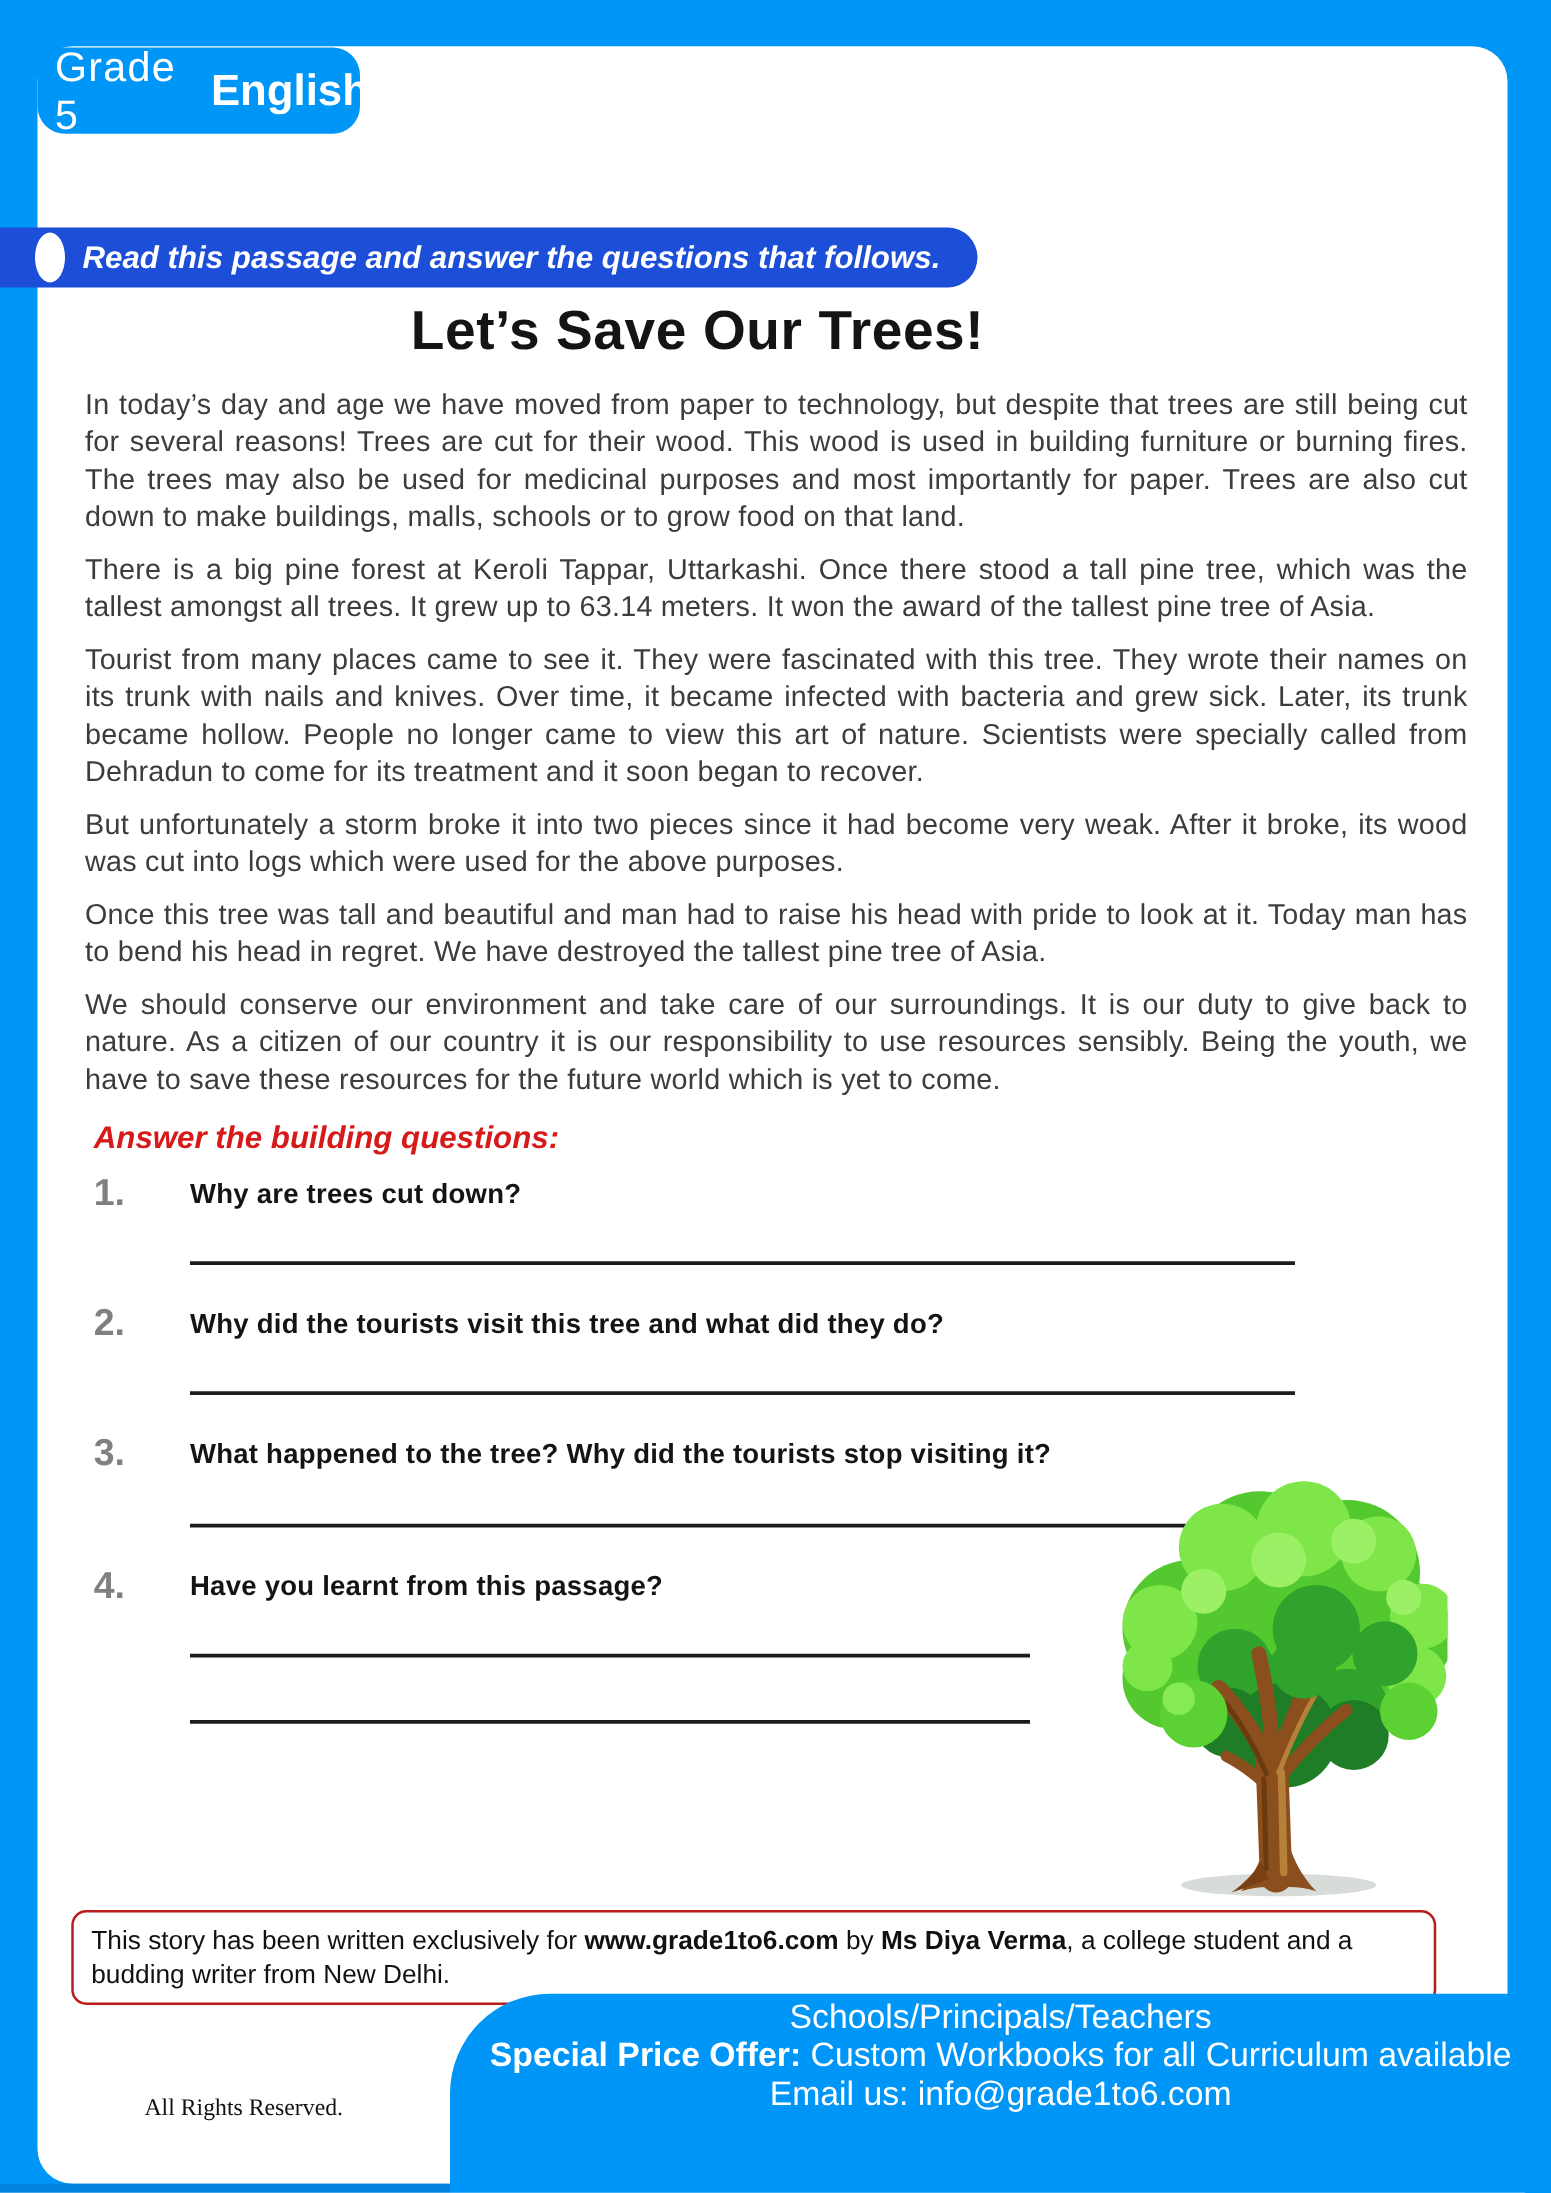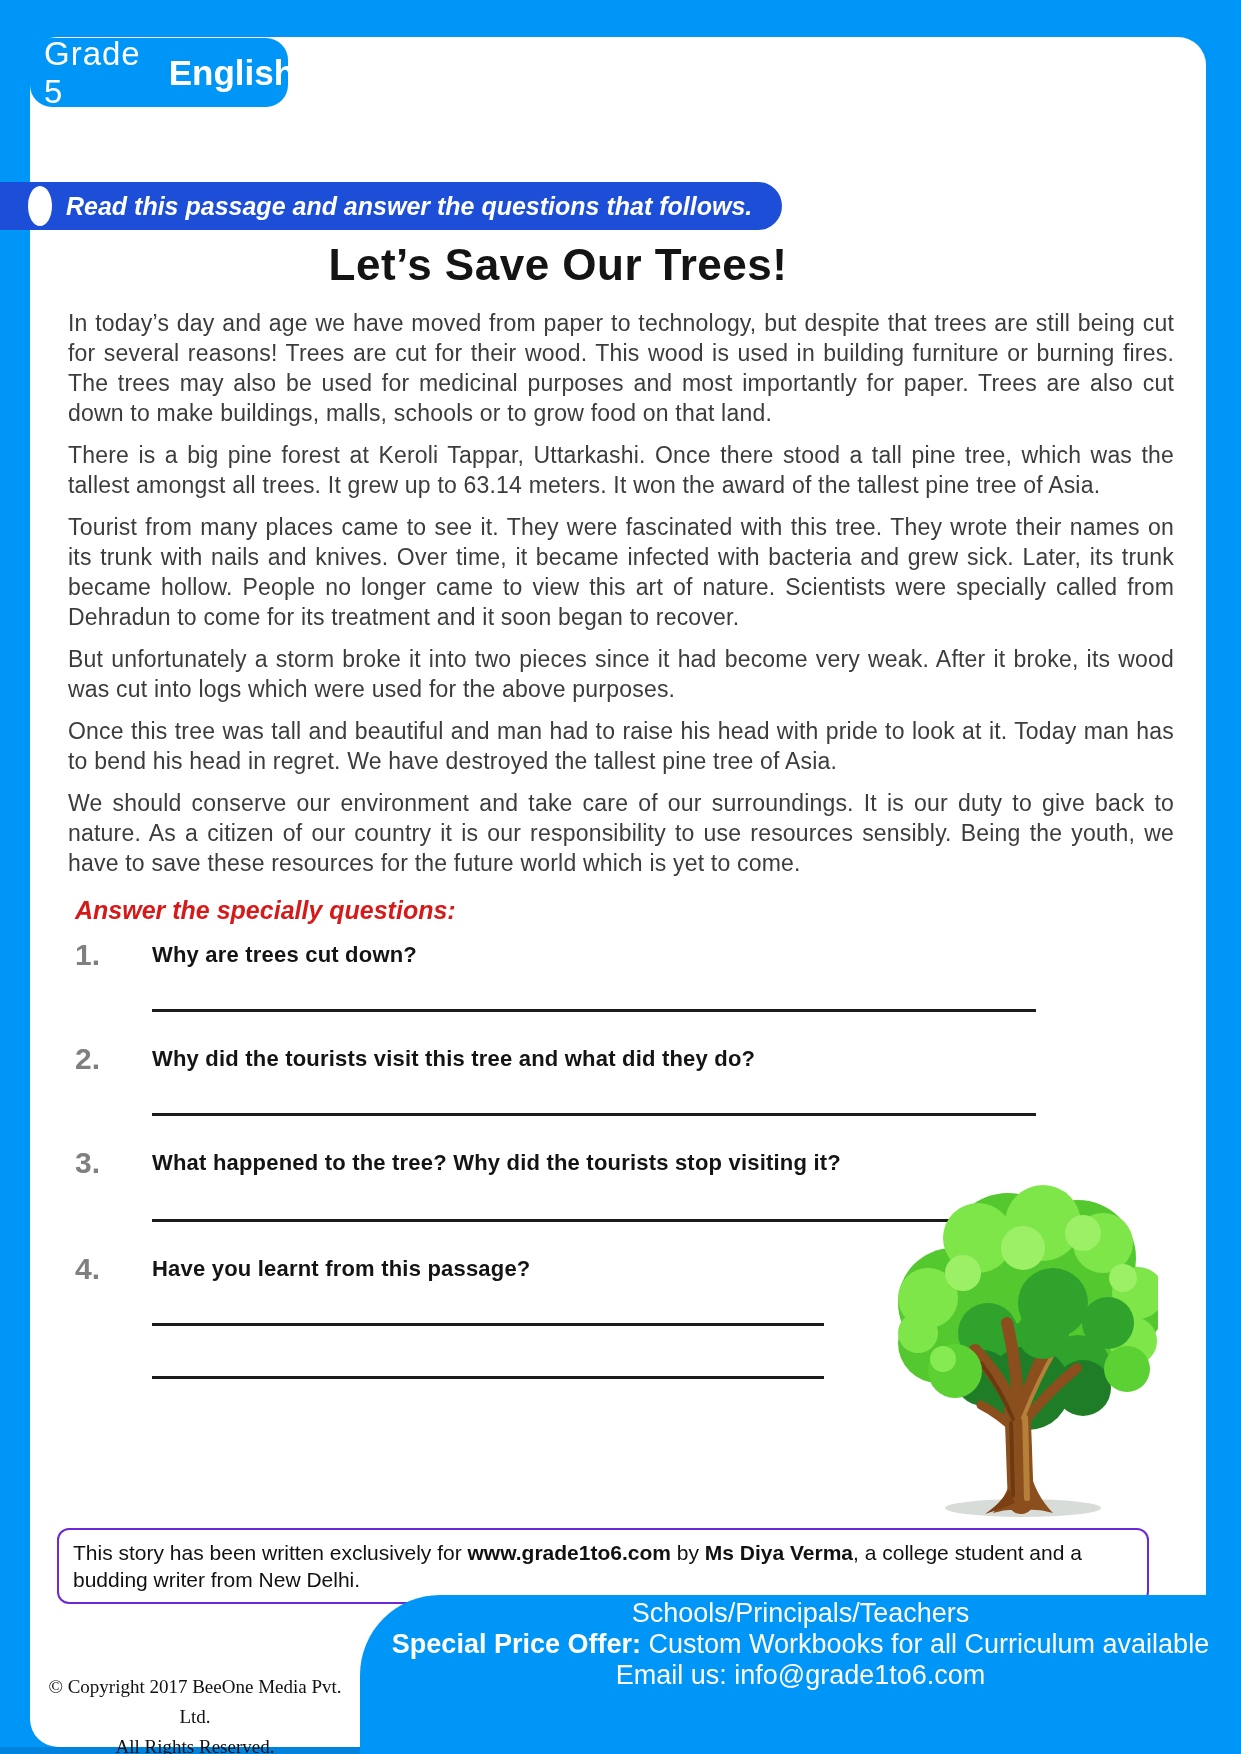--- a/index.html
+++ b/index.html
@@ -85,21 +85,21 @@
   .l3{left:152px;top:1219px;width:884px;}
   .l4a{left:152px;top:1323px;width:672px;}
   .l4b{left:152px;top:1376px;width:672px;}
 
   
   .tree{left:893px;top:1183px;width:265px;height:335px;}
 
   
   .attribution{
     left:57px;top:1528px;width:1092px;box-sizing:border-box;
-    border:2px solid #6d28d9;border-radius:12px;background:#ffffff;
+    border:2px solid #b91c1c;border-radius:12px;background:#ffffff;
     padding:9px 14px;
     font-size:21px;line-height:27px;color:#111111;
   }
   .attribution b{font-weight:700;}
 
   
   .footer-blue{
     left:360px;top:1595px;width:881px;height:159px;
     background:#0096f8;border-top-left-radius:80px;
   }
@@ -136,21 +136,21 @@
 
 <div class="abs passage">
   <p>In today’s day and age we have moved from paper to technology, but despite that trees are still being cut for several reasons! Trees are cut for their wood. This wood is used in building furniture or burning fires. The trees may also be used for medicinal purposes and most importantly for paper. Trees are also cut down to make buildings, malls, schools or to grow food on that land.</p>
   <p>There is a big pine forest at Keroli Tappar, Uttarkashi. Once there stood a tall pine tree, which was the tallest amongst all trees. It grew up to 63.14 meters. It won the award of the tallest pine tree of Asia.</p>
   <p>Tourist from many places came to see it. They were fascinated with this tree. They wrote their names on its trunk with nails and knives. Over time, it became infected with bacteria and grew sick. Later, its trunk became hollow. People no longer came to view this art of nature. Scientists were specially called from Dehradun to come for its treatment and it soon began to recover.</p>
   <p>But unfortunately a storm broke it into two pieces since it had become very weak. After it broke, its wood was cut into logs which were used for the above purposes.</p>
   <p>Once this tree was tall and beautiful and man had to raise his head with pride to look at it. Today man has to bend his head in regret. We have destroyed the tallest pine tree of Asia.</p>
   <p>We should conserve our environment and take care of our surroundings. It is our duty to give back to nature. As a citizen of our country it is our responsibility to use resources sensibly. Being the youth, we have to save these resources for the future world which is yet to come.</p>
 </div>
 
-<div class="abs answer-heading">Answer the specially questions:</div>
+<div class="abs answer-heading">Answer the building questions:</div>
 
 <div class="abs q-number q1n">1.</div>
 <div class="abs q-text q1t">Why are trees cut down?</div>
 <div class="abs answer-line l1"></div>
 
 <div class="abs q-number q2n">2.</div>
 <div class="abs q-text q2t">Why did the tourists visit this tree and what did they do?</div>
 <div class="abs answer-line l2"></div>
 
 <div class="abs q-number q3n">3.</div>
@@ -235,15 +235,14 @@
 </div>
 
 <div class="abs footer-blue"></div>
 <div class="abs footer-text">
   <div>Schools/Principals/Teachers</div>
   <div><b>Special Price Offer:</b><span> Custom Workbooks for all Curriculum available</span></div>
   <div>Email us: info@grade1to6.com</div>
 </div>
 
 <div class="abs copyright">
-  <div>© Copyright 2017 BeeOne Media Pvt. Ltd.</div>
   <div>All Rights Reserved.</div>
 </div>
 
 </body></html>

